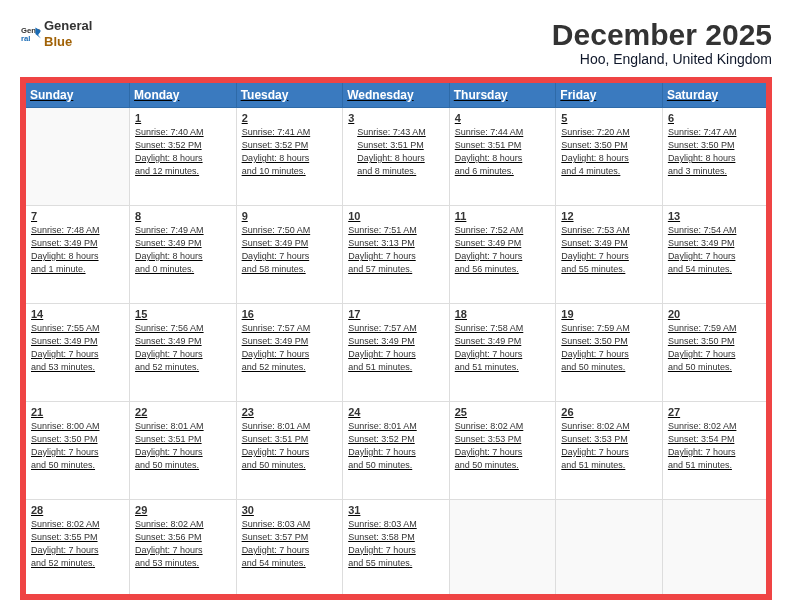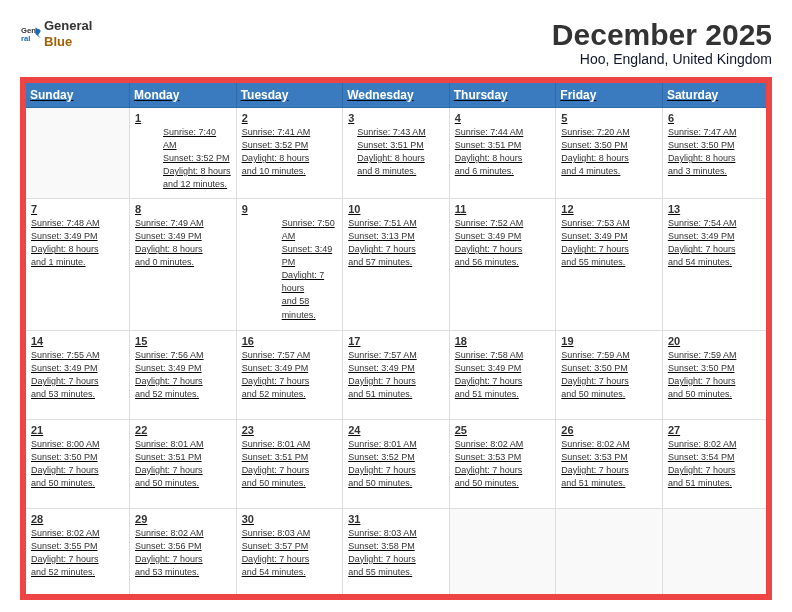--- a/index.html
+++ b/index.html
@@ -127,21 +127,21 @@
           <th>Thursday</th>
           <th>Friday</th>
           <th>Saturday</th>
         </tr>
     </thead>
     <tbody id="calendar-body">
     <tr>
           <td class="empty-cell"></td>
           <td>
             <span class="day-num">1</span>
-            <div class="day-info" style="white-space: pre-line; margin-left: 28px;">Sunrise: 7:40 AM
+            <div class="day-info" style="white-space: pre-line;">Sunrise: 7:40 AM
 Sunset: 3:52 PM
 Daylight: 8 hours
 and 12 minutes.</div>
           </td>
           <td>
             <span class="day-num">2</span>
             <div class="day-info" style="white-space: pre-line;">Sunrise: 7:41 AM
 Sunset: 3:52 PM
 Daylight: 8 hours
 and 10 minutes.</div>
@@ -185,21 +185,21 @@
           </td>
           <td>
             <span class="day-num">8</span>
             <div class="day-info" style="white-space: pre-line;">Sunrise: 7:49 AM
 Sunset: 3:49 PM
 Daylight: 8 hours
 and 0 minutes.</div>
           </td>
           <td>
             <span class="day-num">9</span>
-            <div class="day-info" style="white-space: pre-line; margin-left: 40px;">Sunrise: 7:50 AM
+            <div class="day-info" style="white-space: pre-line;">Sunrise: 7:50 AM
 Sunset: 3:49 PM
 Daylight: 7 hours
 and 58 minutes.</div>
           </td>
           <td>
             <span class="day-num">10</span>
             <div class="day-info" style="white-space: pre-line;">Sunrise: 7:51 AM
 Sunset: 3:13 PM
 Daylight: 7 hours
 and 57 minutes.</div>

